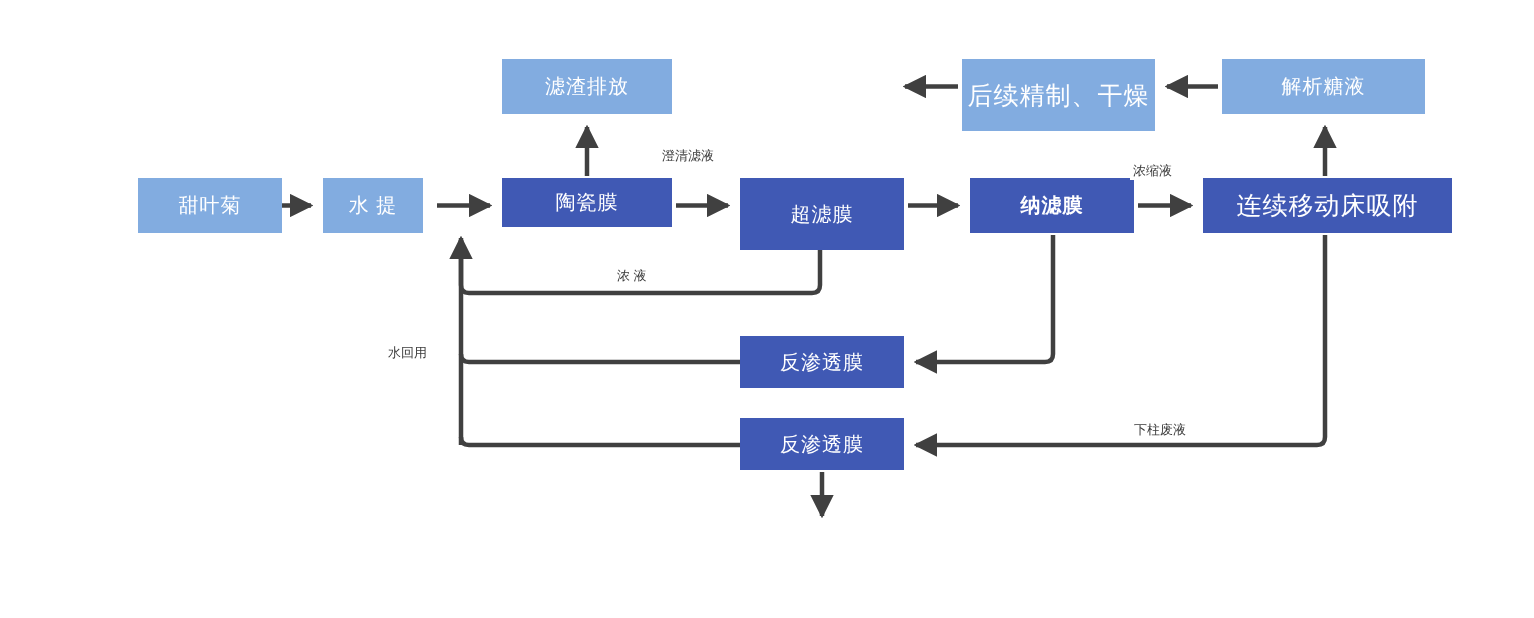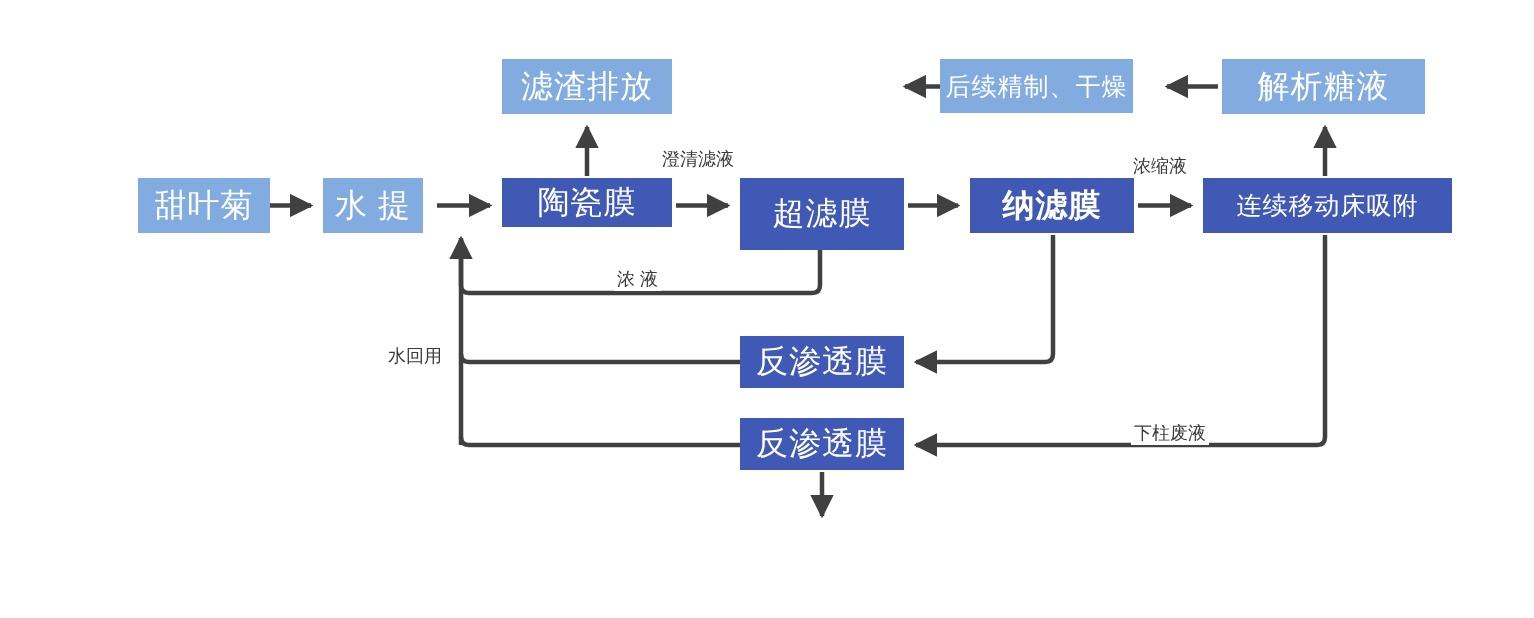--- a/index.html
+++ b/index.html
@@ -21,33 +21,33 @@
     top: 0;
     width: 1534px;
     height: 618px;
   }
   .node {
     position: absolute;
     display: flex;
     align-items: center;
     justify-content: center;
     color: #ffffff;
-    font-size: 32px;
+    font-size: 20px;
     letter-spacing: 1px;
     box-sizing: border-box;
     white-space: nowrap;
     z-index: 3;
   }
   .node.light { background: #82ACE0; }
   .node.dark  { background: #4059B4; }
   .node.wide-text { font-size: 25px; }
   .edge-label {
     position: absolute;
     color: #3a3a3a;
-    font-size: 18px;
+    font-size: 13px;
     white-space: nowrap;
     z-index: 4;
     background: #ffffff;
     padding: 0 3px;
   }
 </style>
 </head>
 <body>
 
 <div id="canvas">
@@ -87,21 +87,21 @@
       <path d="M 1325 235 L 1325 437 Q 1325 445 1317 445 L 916 445" marker-end="url(#arrow)"></path>
 
       <path d="M 740 445 L 469 445 Q 461 445 461 437"></path>
 
       <path d="M 461 445 L 461 240"></path>
 
       <path d="M 822 472 L 822 516" marker-end="url(#arrow)"></path>
     </g>
   </svg>
 
-  <div class="node light" style="left:138px; top:178px; width:132px; height:55px;">
+  <div class="node light" style="left:138px; top:178px; width:144px; height:55px;">
     <span>甜叶菊</span>
   </div>
 
   <div class="node light" style="left:323px; top:178px; width:100px; height:55px;">
     <span>水 提</span>
   </div>
 
   <div class="node dark" style="left:502px; top:178px; width:170px; height:49px;">
     <span>陶瓷膜</span>
   </div>
@@ -119,37 +119,37 @@
   </div>
 
   <div class="node dark wide-text" style="left:1203px; top:178px; width:249px; height:55px;">
     <span>连续移动床吸附</span>
   </div>
 
   <div class="node light" style="left:1222px; top:59px; width:203px; height:55px;">
     <span>解析糖液</span>
   </div>
 
-  <div class="node light wide-text" style="left:940px; top:59px; width:193px; height:54px;text-align:center;">
+  <div class="node light wide-text" style="left:962px; top:59px; width:193px; height:72px;text-align:center;">
     <span>后续精制、干燥</span>
   </div>
 
 
   <div class="node dark" style="left:740px; top:336px; width:164px; height:52px;">
     <span>反渗透膜</span>
   </div>
 
   <div class="node dark" style="left:740px; top:418px; width:164px; height:52px;">
     <span>反渗透膜</span>
   </div>
 
 
   <div class="edge-label" style="left:659px; top:147px;">澄清滤液</div>
 
-  <div class="edge-label" style="left:1130px; top:154px;">浓缩液</div>
+  <div class="edge-label" style="left:1130px; top:162px;">浓缩液</div>
 
   <div class="edge-label" style="left:614px; top:267px;">浓 液</div>
 
   <div class="edge-label" style="left:385px; top:344px;">水回用</div>
 
   <div class="edge-label" style="left:1131px; top:421px;">下柱废液</div>
 
 </div>
 
 </body></html>

